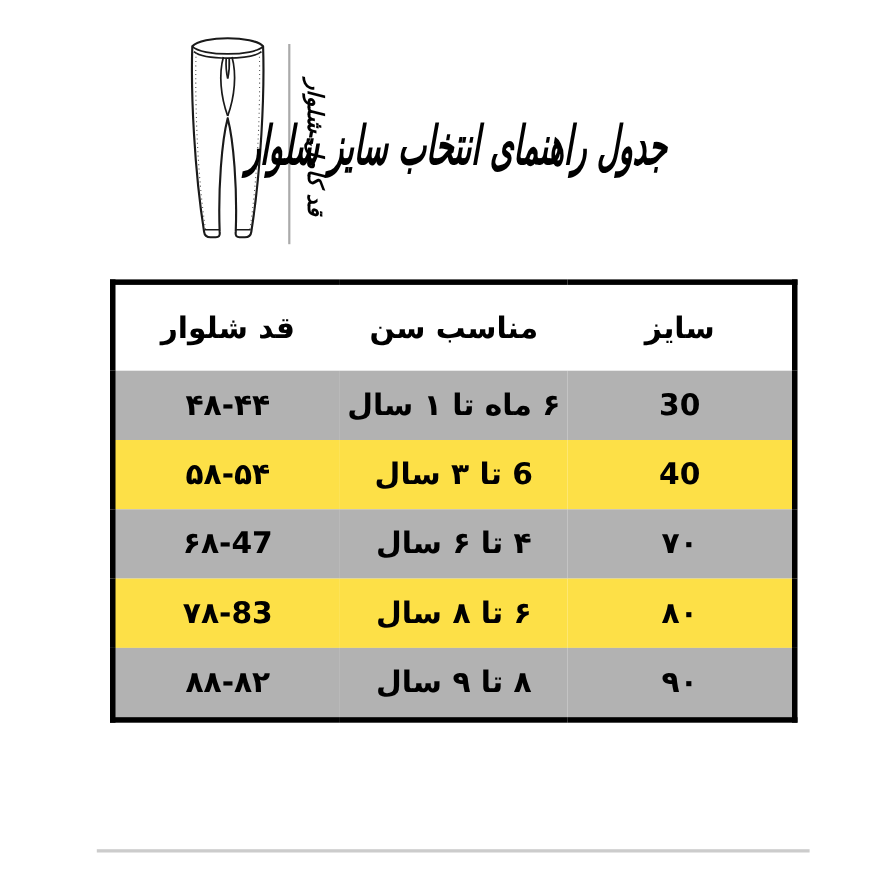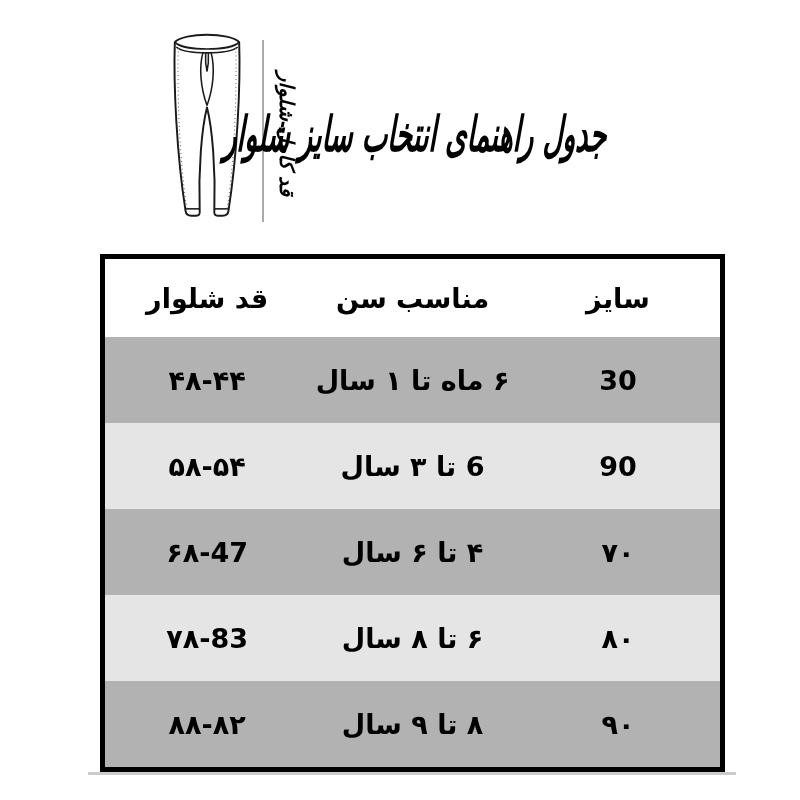--- a/index.html
+++ b/index.html
@@ -27,25 +27,25 @@
   .size-table{
     position:absolute;left:100px;top:254px;width:625px;
     border:5px solid #000;border-collapse:collapse;table-layout:fixed;
     direction:rtl;
   }
   .size-table th{
     height:78px;background:#fff;font-size:27px;font-weight:bold;
     vertical-align:middle;padding:0;
   }
   .size-table td{
-    height:86px;font-size:27px;font-weight:bold;
+    height:63px;font-size:27px;font-weight:bold;
     text-align:center;vertical-align:middle;padding:0;
   }
   .size-table tr.row-alt td{background:var(--alt-row,#b2b2b2);}
-  .size-table tr.row-base td{background:#e5e5e5;}
+  .size-table tr.row-base td{background:#fde047;}
   .table-shadow{position:absolute;left:88px;top:772px;width:648px;height:3px;background:#ccc;}
   svg .outline{fill:#fff;stroke:#1a1a1a;stroke-width:2;stroke-linejoin:round;}
   svg .inner{fill:none;stroke:#1a1a1a;stroke-width:1.6;}
   svg .seam{fill:none;stroke:#555;stroke-width:1;stroke-dasharray:1 3;}
 </style>
 </head>
 <body>
 
 <div class="page">
 
@@ -95,21 +95,21 @@
         <th>قد شلوار</th>
       </tr>
     </thead>
     <tbody>
         <tr class="row-alt">
           <td>30</td>
           <td>۶ ماه تا ۱ سال</td>
           <td>۴۸-۴۴</td>
         </tr>
         <tr class="row-base">
-          <td>90</td>
+          <td>40</td>
           <td>6 تا ۳ سال</td>
           <td>۵۸-۵۴</td>
         </tr>
         <tr class="row-alt">
           <td>۷۰</td>
           <td>۴ تا ۶ سال</td>
           <td>۶۸-47</td>
         </tr>
         <tr class="row-base">
           <td>۸۰</td>

